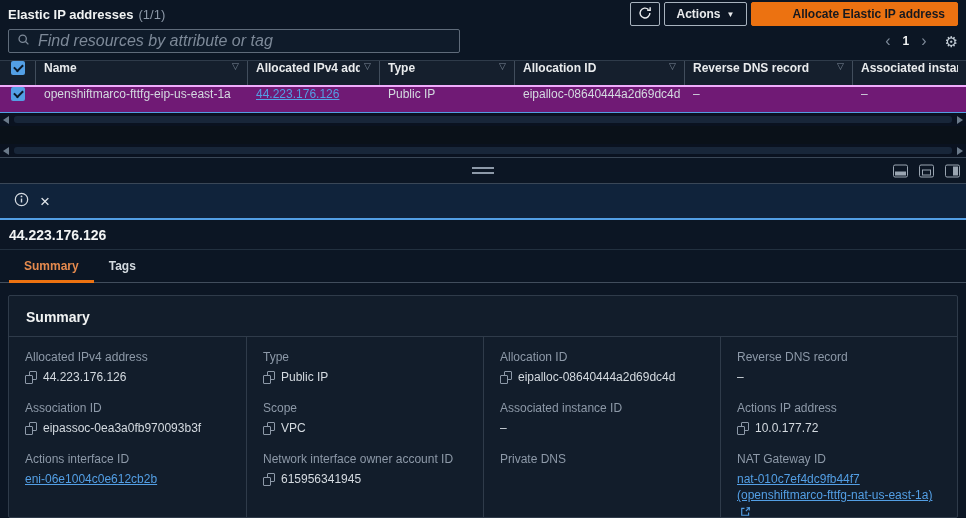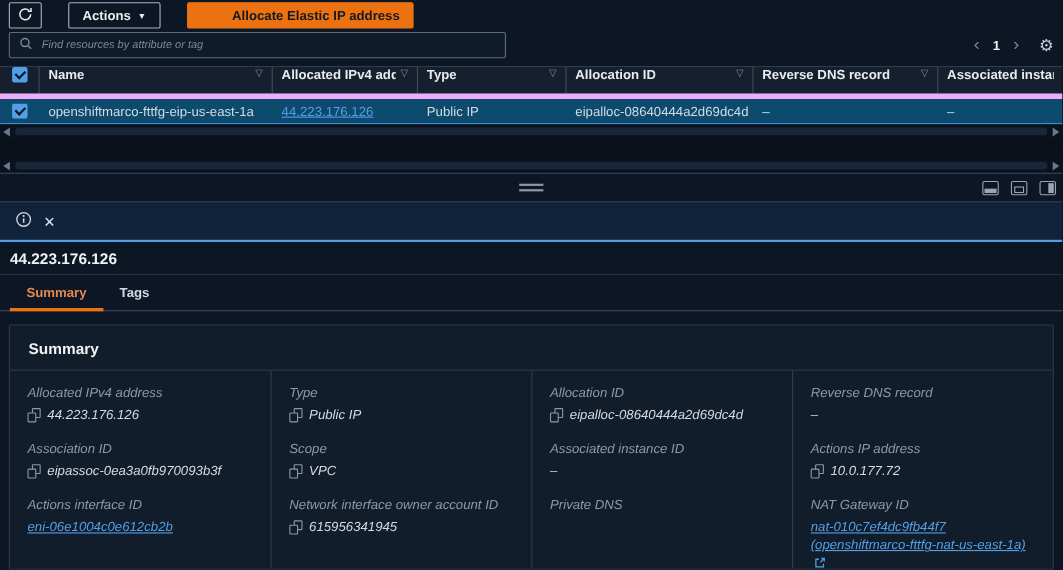--- a/index.html
+++ b/index.html
@@ -6,33 +6,33 @@
   html,body { margin:0; padding:0; background:#0c1624; }
   body { width:966px; height:518px; overflow:hidden;
          font-family:"Liberation Sans","DejaVu Sans",sans-serif; font-size:12px; color:#d4dae0; }
   .app { width:966px; height:518px; display:flex; flex-direction:column; overflow:hidden; background:#0c1624; }
 
   
   .top-header { height:28px; flex:none; display:flex; align-items:center; justify-content:space-between; padding:0 8px; }
   .title-wrap { display:flex; align-items:baseline; gap:5px; }
   .page-title { font-size:13px; font-weight:bold; color:#f1f3f3; margin:0; }
   .res-count { font-size:13px; color:#8d99a8; }
-  .header-actions { display:flex; align-items:center; gap:24px;justify-content:flex-end; }
+  .header-actions { display:flex; align-items:center; gap:4px;justify-content:flex-end; }
   .btn { height:24px; display:inline-flex; align-items:center; gap:6px; background:transparent;
          border:1px solid #a8b3be; border-radius:2px; color:#e9ebed; font-weight:bold; font-size:12px;
          padding:0 12px; cursor:pointer; font-family:inherit; }
   .btn.icon-only { padding:0 7px; }
   .btn .caret { font-size:8px; color:#e9ebed; }
   .btn.primary { background:#ec7211; border-color:#ec7211; color:#16191f;padding-left:40px; }
 
   
   .toolbar { height:32px; flex:none; display:flex; align-items:center; justify-content:space-between; padding:0 8px 6px 8px; }
   .search-box { width:452px; height:24px; border:1px solid #5f6b7a; border-radius:2px; background:#0f1b2a;
                 display:flex; align-items:center; gap:6px; padding:0 8px; }
-  .search-box input { flex:1; border:none; outline:none; background:transparent; color:#d4dae0; font-size:10px; font-family:inherit; }
+  .search-box input { flex:1; border:none; outline:none; background:transparent; color:#d4dae0; font-size:16px; font-family:inherit; }
   .search-box input::placeholder { font-style:italic; color:#7d8998; }
   .pagination { display:flex; align-items:center; gap:12px; }
   .chev { font-size:16px; color:#7d8998; line-height:1; cursor:pointer; }
   .page-num { color:#f1f3f3; font-weight:bold; cursor:pointer; }
   .gear-btn { background:none; border:none; color:#c3ccd5; font-size:15px; line-height:1; cursor:pointer; margin-left:6px; padding:0; }
 
   
   .thead { height:25px; flex:none; display:flex; align-items:stretch; background:#151f2d;
            border-top:1px solid #2f3b4a; }
   .hcell { display:flex; align-items:flex-start; justify-content:space-between; padding:0 8px;
@@ -40,22 +40,22 @@
   .hcell:last-child { border-right:none; }
   .hcell .hlabel { font-weight:bold; color:#e9ebed; white-space:nowrap; overflow:hidden; }
   .sort-ic { font-size:9px; color:#7d8998; margin-left:4px; flex:none; }
   .c0 { width:36px; flex:none; justify-content:center; padding:0; }
   .c1 { width:212px; flex:none; }
   .c2 { width:132px; flex:none; }
   .c3 { width:135px; flex:none; }
   .c4 { width:170px; flex:none; }
   .c5 { width:168px; flex:none; }
   .c6 { flex:1; }
-  .trow { height:28px; flex:none; display:flex; align-items:center; background:#0c4a6e;
-          border-top:5px solid #f0abfc; border-bottom:1px solid #539fe5; cursor:pointer; }
+  .trow { height:28px; flex:none; display:flex; background:#701a75;
+          border-top:2px solid #f0abfc; border-bottom:1px solid #539fe5; cursor:pointer; }
   .tcell { padding:0 8px; white-space:nowrap; overflow:hidden; color:#d4dae0; }
   .tcell.cbox { width:36px; flex:none; display:flex; justify-content:center; padding:0; }
   .checkbox { width:14px; height:14px; background:#539fe5; border-radius:2px; position:relative; display:inline-block; cursor:pointer; }
   .checkbox::after { content:""; position:absolute; left:3px; top:3px; width:7px; height:4px;
                      border-left:2px solid #0b1828; border-bottom:2px solid #0b1828; transform:rotate(-45deg); }
   a.link { color:#539fe5; text-decoration:underline; cursor:pointer; }
 
   
   .hscroll { height:13px; flex:none; background:#0a1220; display:flex; align-items:center; padding:0 3px; }
   .scroll-arr { width:0; height:0; flex:none; cursor:pointer; }
@@ -89,34 +89,38 @@
   .tab { display:flex; align-items:center; padding:0 15px; font-weight:bold; color:#d4dae0; position:relative; cursor:pointer; }
   .tab.active { color:#e58a4e; }
   .tab.active::after { content:""; position:absolute; left:0; right:0; bottom:-1px; height:3px; background:#ec7211; }
 
   .card { flex:1; min-height:0; margin:12px 8px 0 8px; background:#121d2b; border:1px solid #2f3b4a; border-radius:2px;
           display:flex; flex-direction:column; overflow:hidden; }
   .card-header { padding:13px 17px 11px; font-size:14px; font-weight:bold; color:#f1f3f3; border-bottom:1px solid #2f3b4a; flex:none; }
   .card-body { flex:1; display:grid; grid-template-columns:1fr 1fr 1fr 1fr; }
   .colgroup { padding:13px 16px; min-width:0; }
   .colgroup + .colgroup { border-left:1px solid #2f3b4a; }
-  .field { margin-bottom:15px;font-style:italic; }
+  .field { margin-bottom:15px; }
   .flabel { color:#8d99a8; margin-bottom:5px; }
   .fvalue { display:flex; align-items:flex-start; gap:6px; color:#d4dae0; line-height:1.4; min-width:0; }
   .fvalue .vtext { min-width:0; overflow-wrap:break-word; word-break:break-word; }
   .copy { flex:none; width:12px; height:13px; position:relative; display:inline-block; margin-top:2px; cursor:pointer; }
   .copy::before { content:""; position:absolute; right:0; top:0; width:6px; height:7px; border:1px solid #8d99a8; border-radius:1px; }
   .copy::after { content:""; position:absolute; left:0; bottom:0; width:6px; height:7px; border:1px solid #8d99a8; border-radius:1px; background:#121d2b; }
 </style>
 </head>
 <body>
 
 <div class="app">
 
   <div class="top-header">
+    <div class="title-wrap">
+      <h1 class="page-title">Elastic IP addresses</h1>
+      <span class="res-count">(1/1)</span>
+    </div>
     <div class="header-actions">
       <button class="btn icon-only">
         <span>
           <svg width="14" height="14" viewBox="0 0 16 16" fill="none">
             <path d="M13.6 8a5.6 5.6 0 1 1-1.7-4" stroke="#e9ebed" stroke-width="1.6" fill="none"></path>
             <path d="M13.9 1.4v3.4h-3.4" fill="none" stroke="#e9ebed" stroke-width="1.6"></path>
           </svg>
         </span>
       </button>
       <button class="btn">

